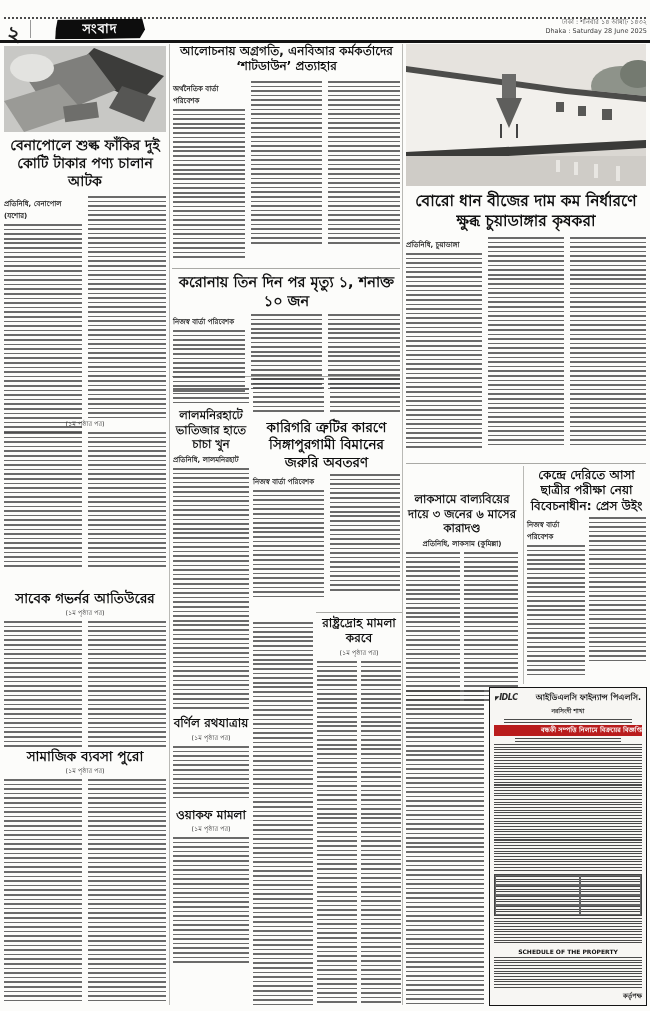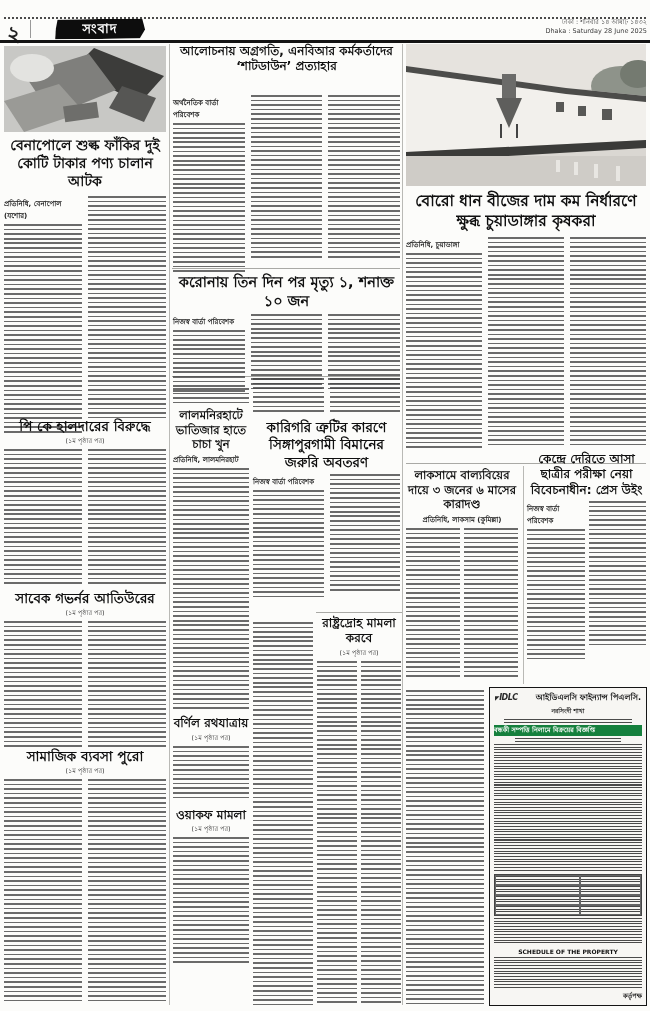--- a/index.html
+++ b/index.html
@@ -30,21 +30,21 @@
   .photo{display:block;}
   
   #ad{border:1px solid #151515;background:#f7f6f3;box-sizing:border-box;padding:3px 4px;
       display:flex;flex-direction:column;gap:2px;}
   #ad .adhead{display:flex;align-items:center;justify-content:center;gap:18px;}
   #ad .adlogo{font-size:8px;font-weight:700;font-style:italic;color:#2a2a2a;letter-spacing:-.5px;}
   #ad .adlogo::before{content:"◤";font-size:6px;font-style:normal;}
   #ad .adcompany{font-size:8px;font-weight:700;color:#111;}
   #ad .adbranch{font-size:6px;font-weight:700;text-align:center;color:#222;}
   #ad .adaddr{height:4px;width:86%;margin:0 auto;}
-  #ad .adbar{background:#15803d;color:#fff;font-size:6.5px;font-weight:700;text-align:left;
+  #ad .adbar{background:#b91c1c;color:#fff;font-size:6.5px;font-weight:700;text-align:right;
              padding:2px 0;line-height:1.1;}
   #ad .adsub{height:4px;width:72%;margin:0 auto;}
   #ad .adtable{display:grid;grid-template-columns:58% 42%;border:1px solid #444;}
   #ad .adtable>div{border:.5px solid #666;height:6px;margin:0;padding:1px;}
   #ad .schedule{font-size:6px;font-weight:700;text-align:center;color:#111;margin-top:1px;}
   #ad .sign{font-size:6.5px;font-weight:700;text-align:right;color:#111;margin-top:auto;}
 </style>
 </head>
 <body>
 
@@ -86,21 +86,20 @@
         <div class="byline">প্রতিনিধি, বেনাপোল (যশোর)</div>
         <div class="fake" style="height:212px;"></div>
       </div>
       <div>
         <div class="fake" style="height:224px;"></div>
       </div>
     </div>
   </div>
 
   <div class="abs" style="left:4px;top:418px;width:162px;">
-    <div class="headline" style="font-size:13.5px;">পি কে হালদারের বিরুদ্ধে</div>
     <div class="cont">(১ম পৃষ্ঠার পর)</div>
     <div class="cols">
       <div class="fake" style="height:138px;"></div>
       <div class="fake" style="height:138px;"></div>
     </div>
   </div>
 
   <div class="abs" style="left:4px;top:590px;width:162px;">
     <div class="headline" style="font-size:13.5px;">সাবেক গভর্নর আতিউরের</div>
     <div class="cont">(১ম পৃষ্ঠার পর)</div>
@@ -114,21 +113,21 @@
     <div class="headline" style="font-size:13.5px;">সামাজিক ব্যবসা পুরো</div>
     <div class="cont">(১ম পৃষ্ঠার পর)</div>
     <div class="cols">
       <div class="fake" style="height:222px;"></div>
       <div class="fake" style="height:222px;"></div>
     </div>
   </div>
 
   <div class="abs" style="left:173px;top:44px;width:227px;">
     <div class="headline" style="font-size:12px;">আলোচনায় অগ্রগতি, এনবিআর কর্মকর্তাদের ‘শাটডাউন’ প্রত্যাহার</div>
-    <div class="cols" style="margin-top:20px;">
+    <div class="cols" style="margin-top:6px;">
       <div>
         <div class="byline">অর্থনৈতিক বার্তা পরিবেশক</div>
         <div class="fake" style="height:152px;"></div>
       </div>
       <div class="fake" style="height:164px;"></div>
       <div class="fake" style="height:164px;"></div>
     </div>
   </div>
 
   <div class="abs" style="left:173px;top:273px;width:227px;">
@@ -208,30 +207,30 @@
     <div class="cols" style="margin-top:5px;">
       <div>
         <div class="byline">প্রতিনিধি, চুয়াডাঙ্গা</div>
         <div class="fake" style="height:196px;"></div>
       </div>
       <div class="fake" style="height:208px;"></div>
       <div class="fake" style="height:208px;"></div>
     </div>
   </div>
 
-  <div class="abs" style="left:406px;top:468px;width:112px;">
+  <div class="abs" style="left:406px;top:492px;width:112px;">
     <div class="headline" style="font-size:11.5px;">লাকসামে বাল্যবিয়ের দায়ে ৩ জনের ৬ মাসের কারাদণ্ড</div>
     <div class="byline" style="text-align:center;">প্রতিনিধি, লাকসাম (কুমিল্লা)</div>
     <div class="cols" style="gap:4px;">
       <div class="fake" style="height:152px;"></div>
       <div class="fake" style="height:152px;"></div>
     </div>
   </div>
 
-  <div class="abs" style="left:527px;top:452px;width:119px;">
+  <div class="abs" style="left:527px;top:468px;width:119px;">
     <div class="headline" style="font-size:12px;">কেন্দ্রে দেরিতে আসা ছাত্রীর পরীক্ষা নেয়া বিবেচনাধীন: প্রেস উইং</div>
     <div class="cols" style="gap:4px;margin-top:3px;">
       <div>
         <div class="byline">নিজস্ব বার্তা পরিবেশক</div>
         <div class="fake" style="height:132px;"></div>
       </div>
       <div class="fake" style="height:144px;"></div>
     </div>
   </div>
 

